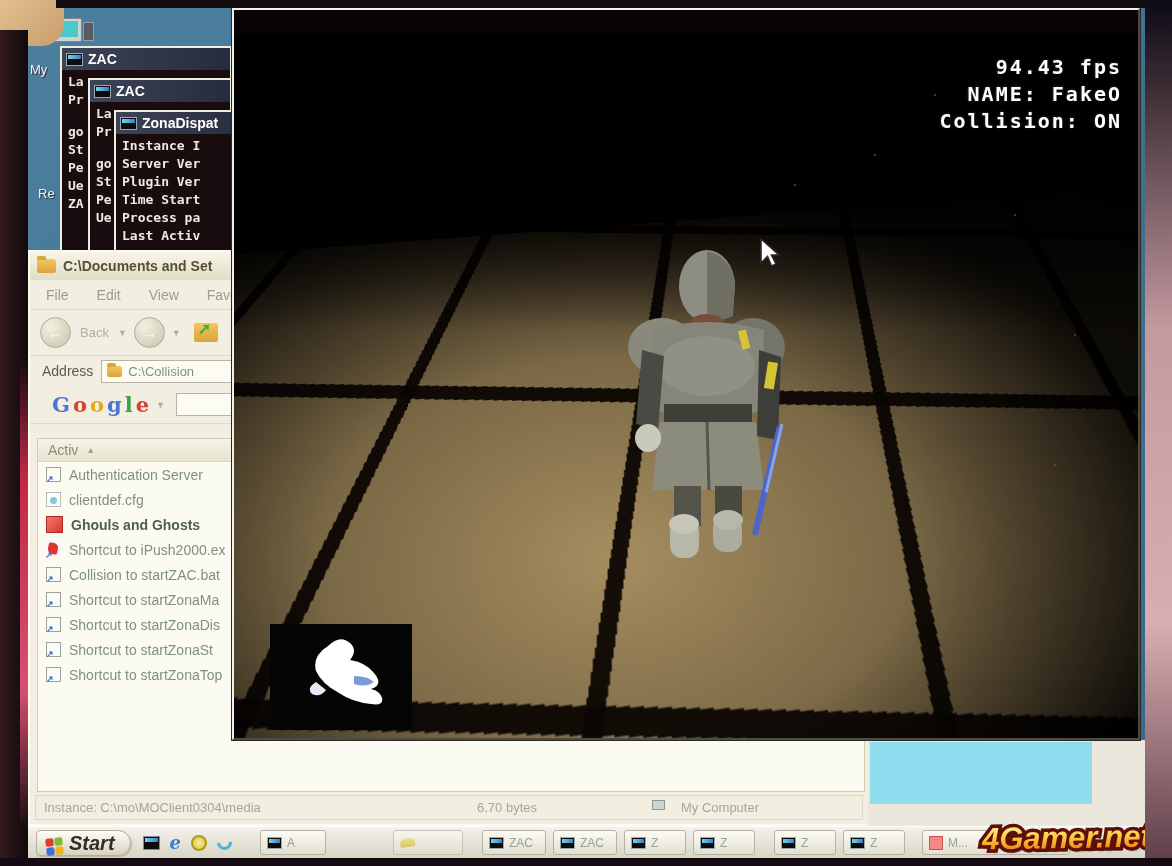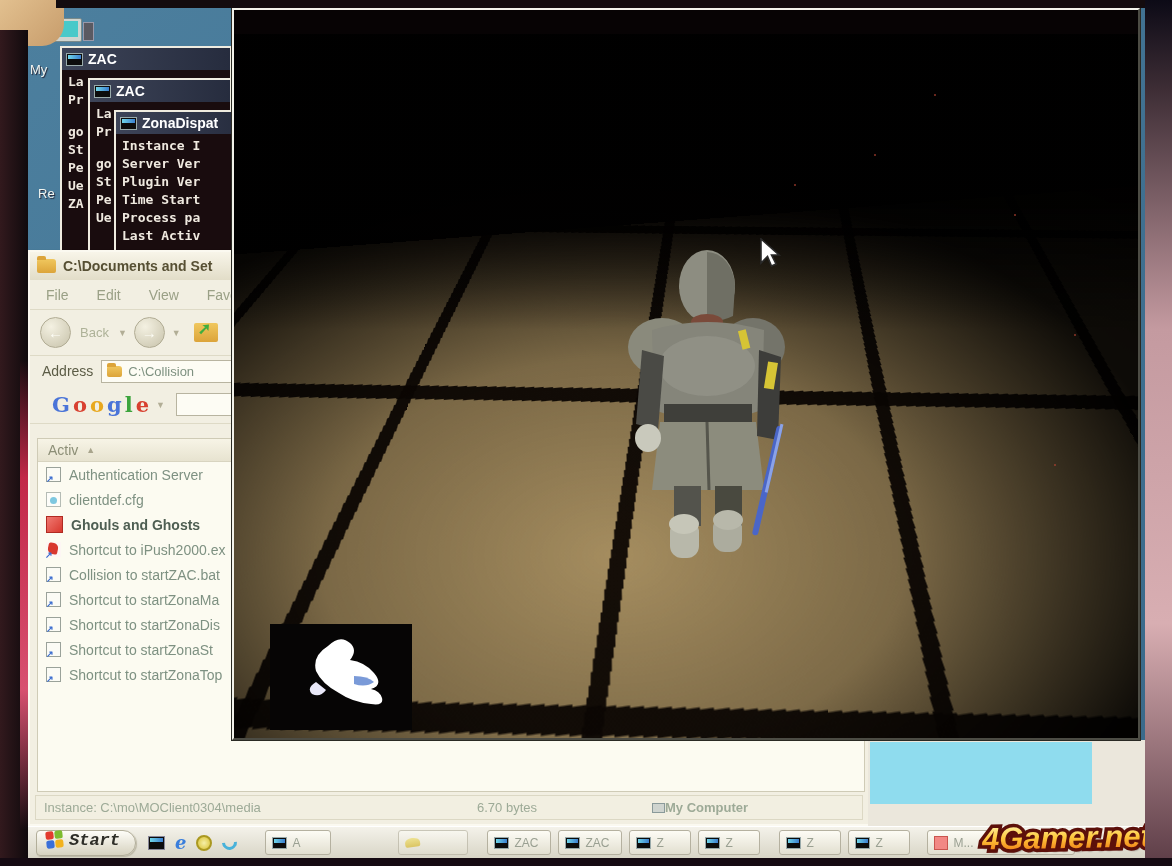--- a/index.html
+++ b/index.html
@@ -62,21 +62,21 @@
   .fi-shortcut::after { content:"↗"; position:absolute; left:-1px; bottom:-3px; font-size:9px; color:#3a6ccf; font-weight:bold; }
   .fi-cfg { background:#fdfdf9; border:1px solid #b5bcb5; }
   .fi-cfg::before { content:""; position:absolute; left:3px; top:4px; width:7px; height:7px; border-radius:50%; background:#7ec8e0; }
   .fi-redapp { width:17px; height:17px; background:linear-gradient(135deg,#f07a72,#d8382e); border:1px solid #b02a22; }
   .fi-redsc { background:#fdf6f4; }
   .fi-redsc::before { content:""; position:absolute; left:2px; top:1px; width:10px; height:11px; background:#d8382e; transform:rotate(12deg); border-radius:2px 5px 2px 5px; }
   .fi-redsc::after { content:"↗"; position:absolute; left:-1px; bottom:-3px; font-size:9px; color:#3a6ccf; font-weight:bold; }
   .ex-status { position:absolute; left:5px; right:5px; bottom:4px; height:25px; display:flex; align-items:center; background:#f2efe1; border:1px solid #dcd8c4; color:#9daa97; font-size:13px; }
   .st-loc { flex:1; padding-left:8px; }
   .st-size { width:175px; }
-  .st-zone { width:210px; display:flex; align-items:center; gap:0;font-weight:bold; }
+  .st-zone { width:210px; display:flex; align-items:flex-start; gap:16px; }
   .mini-comp { width:13px; height:10px; background:#cfd4cf; border:1px solid #8a9a9a; }
 
   
   .game { left:232px; top:8px; width:908px; height:732px; background:#070304; border:2px solid; border-color:#f2f2ea #4c4c44 #4c4c44 #f2f2ea; box-shadow:0 0 0 1px #2a2a24; }
   .gw-title { height:24px; background:linear-gradient(90deg,#36579a,#4a74ba 45%,#4a74ba 85%,#3c62a6); display:flex; align-items:center; gap:6px; padding:0 4px; }
   .gw-icon { width:17px; height:15px; background:linear-gradient(135deg,#f05048,#d02820); border:1px solid #fff3; }
   .gw-text { color:#fff; font-weight:bold; font-size:13px; letter-spacing:.3px; text-shadow:1px 1px 1px #1a2a4a; }
   .gw-btns { margin-left:auto; display:flex; gap:3px; }
   .gw-btn { width:21px; height:18px; background:linear-gradient(#eceadc,#cdc9b8); border:1px solid; border-color:#fff #6e6e64 #6e6e64 #fff; position:relative; }
   .gw-min::after { content:""; position:absolute; left:4px; bottom:3px; width:9px; height:3px; background:#3a3a34; }
@@ -100,21 +100,21 @@
   .minimap svg { filter:blur(.7px); }
   .knight { position:absolute; left:378px; top:210px; width:190px; height:315px; filter:blur(.6px); }
   .cursor { position:absolute; left:524px; top:204px; width:26px; height:30px; }
 
   
   .patch-light { left:868px; top:740px; width:277px; height:86px; background:#ebe7dc; }
   .patch-cyan { left:870px; top:742px; width:222px; height:62px; background:#8fdcee; }
 
   
   .taskbar { left:28px; top:826px; width:1117px; height:32px; background:linear-gradient(#f4f2ea,#d8d5c6); border-top:1px solid #fff; display:flex; align-items:center; padding:0 8px; z-index:40; }
-  .start-btn { height:26px; padding:0 15px 0 9px; border-radius:4px 13px 13px 4px; background:linear-gradient(#fefdf8,#d6d2bf); border:1px solid #b2ae9a; display:flex; align-items:flex-start; gap:6px; font-weight:bold; font-style:italic; font-size:17px; color:#2e2e28; box-shadow:1px 1px 1px #bbb7a4;font-family:Liberation Mono, monospace; }
+  .start-btn { height:26px; padding:0 15px 0 9px; border-radius:4px 13px 13px 4px; background:linear-gradient(#fefdf8,#d6d2bf); border:1px solid #b2ae9a; display:flex; align-items:flex-end; gap:6px; font-weight:bold; font-style:italic; font-size:20px; color:#2e2e28; box-shadow:1px 1px 1px #bbb7a4; }
   .xp-flag { width:17px; height:17px; display:grid; grid-template-columns:8px 8px; grid-template-rows:8px 8px; gap:1px; transform:rotate(-6deg); }
   .xp-flag i { border-radius:2px; }
   .xp-r { background:#e23b2e; } .xp-g { background:#7dbb2f; } .xp-b { background:#3a6fd8; } .xp-y { background:#f2b21e; }
   .ql { display:flex; align-items:center; gap:10px; margin:0 14px 0 12px; }
   .ql-cmd { width:17px; height:14px; background:#0c0c0c; border:1px solid #889; position:relative; }
   .ql-cmd::before { content:""; position:absolute; left:1px; top:1px; right:1px; height:4px; background:linear-gradient(90deg,#6fd6e8,#3a7ecf); }
   .ql-ie { color:#3a7edc; font-weight:bold; font-style:italic; font-size:18px; line-height:16px; font-family:"DejaVu Serif", serif; }
   .ql-clock { width:16px; height:16px; border-radius:50%; background:radial-gradient(#f6f0a8,#d8c030); border:2px solid #aa9820; }
   .ql-swoosh { width:15px; height:15px; border-radius:50%; border:3px solid transparent; border-right-color:#49b2da; border-bottom-color:#49b2da; transform:rotate(40deg); }
   .tbtn { height:25px; background:linear-gradient(#fdfcf5,#e2dfd0); border:1px solid #b5b1a0; border-radius:3px; display:flex; align-items:center; gap:5px; padding:0 6px; font-size:12px; color:#9aa092; overflow:hidden; margin-right:7px; flex:0 0 auto; }
@@ -323,20 +323,25 @@
       </div>
 
       <div class="minimap">
         <svg width="142" height="106" viewBox="0 0 142 106">
           <path d="M58 22 q12 -12 22 -3 q8 7 0 17 q15 2 24 13 q10 12 -3 16 q9 2 11 9 q2 8 -11 6 q-19 -2 -32 -11 q-17 -9 -23 -22 q-4 -15 12 -25 z" fill="#ffffff"></path>
           <path d="M84 52 q14 0 20 6 q-8 6 -20 2 z" fill="#7a9ad8"></path>
           <path d="M46 58 q-10 6 -4 12 q8 4 14 -4 z" fill="#e8e8f8"></path>
         </svg>
       </div>
 
+      <div class="hud">
+        <div class="hud-line">94.43 fps</div>
+        <div class="hud-line">NAME: FakeO</div>
+        <div class="hud-line">Collision: ON</div>
+      </div>
     </div>
   </div>
 
   <div class="abs taskbar">
     <div class="start-btn">
       <span class="xp-flag">
           <i class="xp-r"></i>
           <i class="xp-g"></i>
           <i class="xp-b"></i>
           <i class="xp-y"></i>

